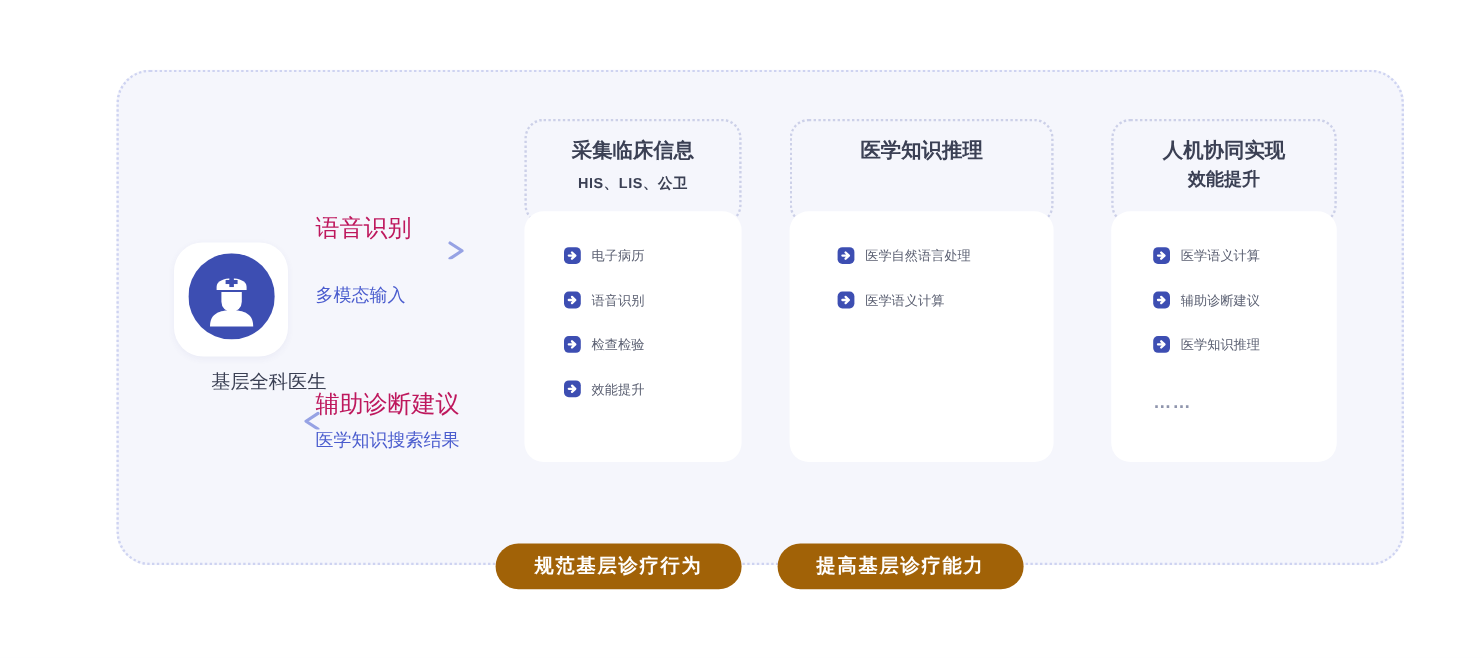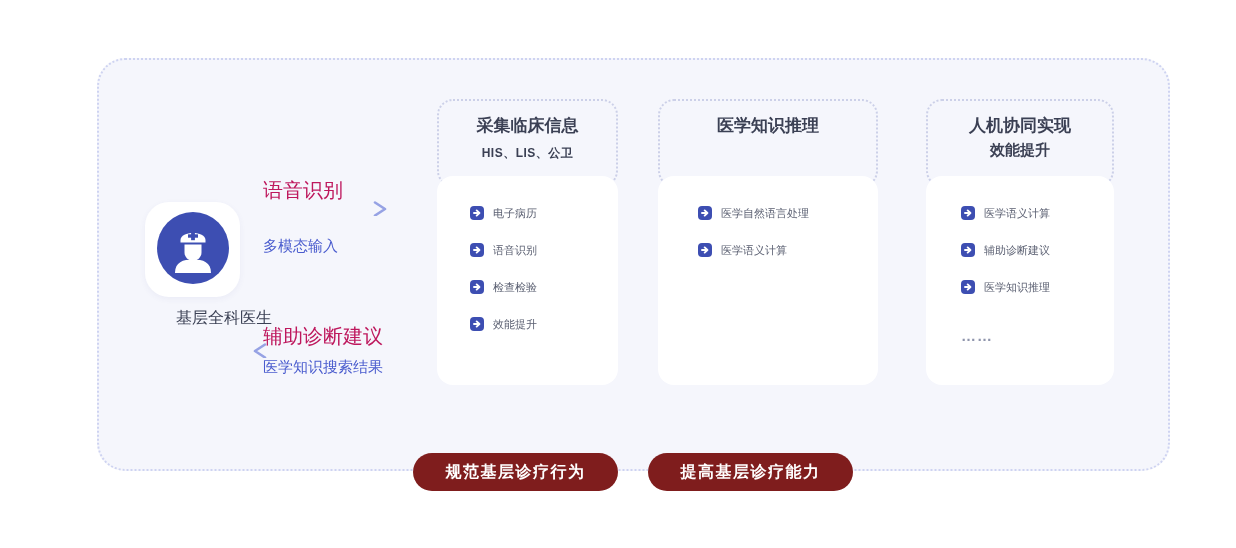--- a/index.html
+++ b/index.html
@@ -39,21 +39,21 @@
     box-sizing:border-box;padding-top:30px;z-index:2;
   }
   .item{display:flex;align-items:flex-start;height:37px;font-size:11px;color:#5b6072;}
   .item-icon{
     width:14px;height:14px;border-radius:4px;background:#3d4eb2;flex:0 0 14px;
     display:flex;align-items:center;justify-content:center;margin-right:9px;
   }
   .ellipsis-row{height:37px;display:flex;align-items:center;color:#8f95ac;font-size:15px;font-weight:bold;letter-spacing:1px;}
   
   .pill{
-    position:absolute;top:453px;height:38px;width:205px;border-radius:19px;background:#7f1d1d;
+    position:absolute;top:453px;height:38px;width:205px;border-radius:19px;background:#a16207;
     color:#ffffff;font-size:16px;font-weight:600;letter-spacing:1.5px;
     display:flex;align-items:center;justify-content:center;z-index:3;
   }
 </style>
 </head>
 <body>
 
 <div class="canvas">
 
   <div class="frame"></div>

